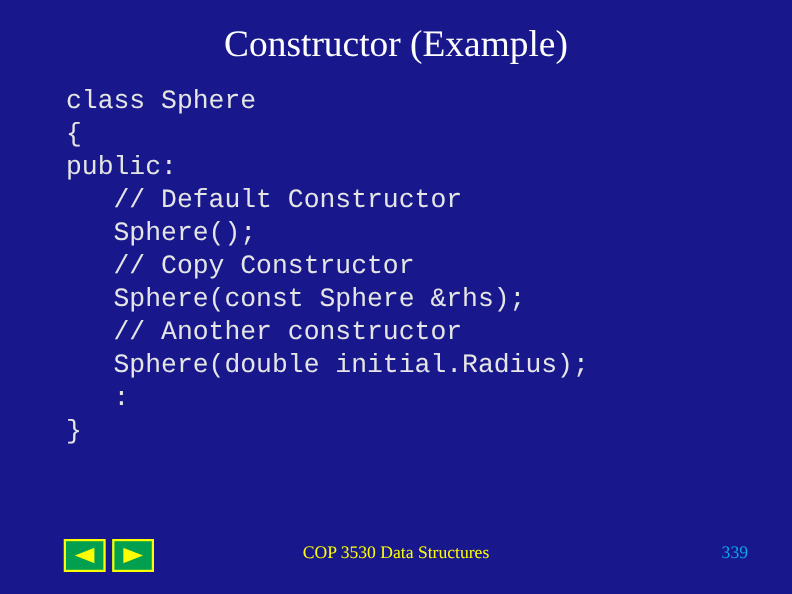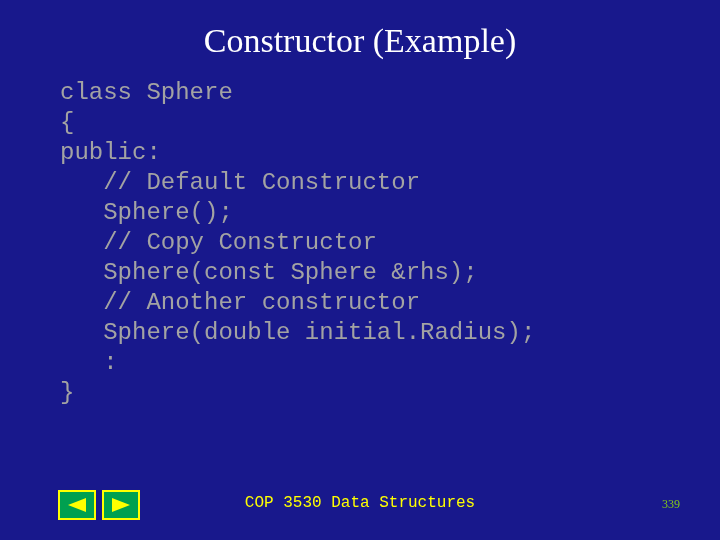--- a/index.html
+++ b/index.html
@@ -16,46 +16,46 @@
   }
   .title {
     color: #ffffff;
     font-size: 34px;
     text-align: center;
     margin-top: 22px;
     margin-bottom: 18px;
     font-weight: 400;
   }
   .code-block {
-    color: #a3a3a3;
+    color: #e5e5e5;
     font-family: "Courier New", Courier, monospace;
     font-size: 24px;
     line-height: 1.25;
     white-space: pre;
     margin-left: 60px;
   }
   .footer {
     position: absolute;
     bottom: 28px;
     left: 0;
     width: 100%;
   }
   .footer-text {
     color: #ffff00;
     font-size: 16px;
     text-align: center;
-    font-family: Liberation Mono, monospace;
+    font-family: Liberation Serif, serif;
     margin-top: 24px;
   }
   .page-number {
     position: absolute;
     right: 40px;
     bottom: 0;
-    color: #84cc16;
-    font-size: 12px;
+    color: #0ea5e9;
+    font-size: 16px;
     font-family: "Times New Roman", Times, serif;
   }
   .nav-buttons {
     position: absolute;
     left: 58px;
     bottom: 20px;
     display: flex;
     gap: 6px;
   }
   .nav-btn {

